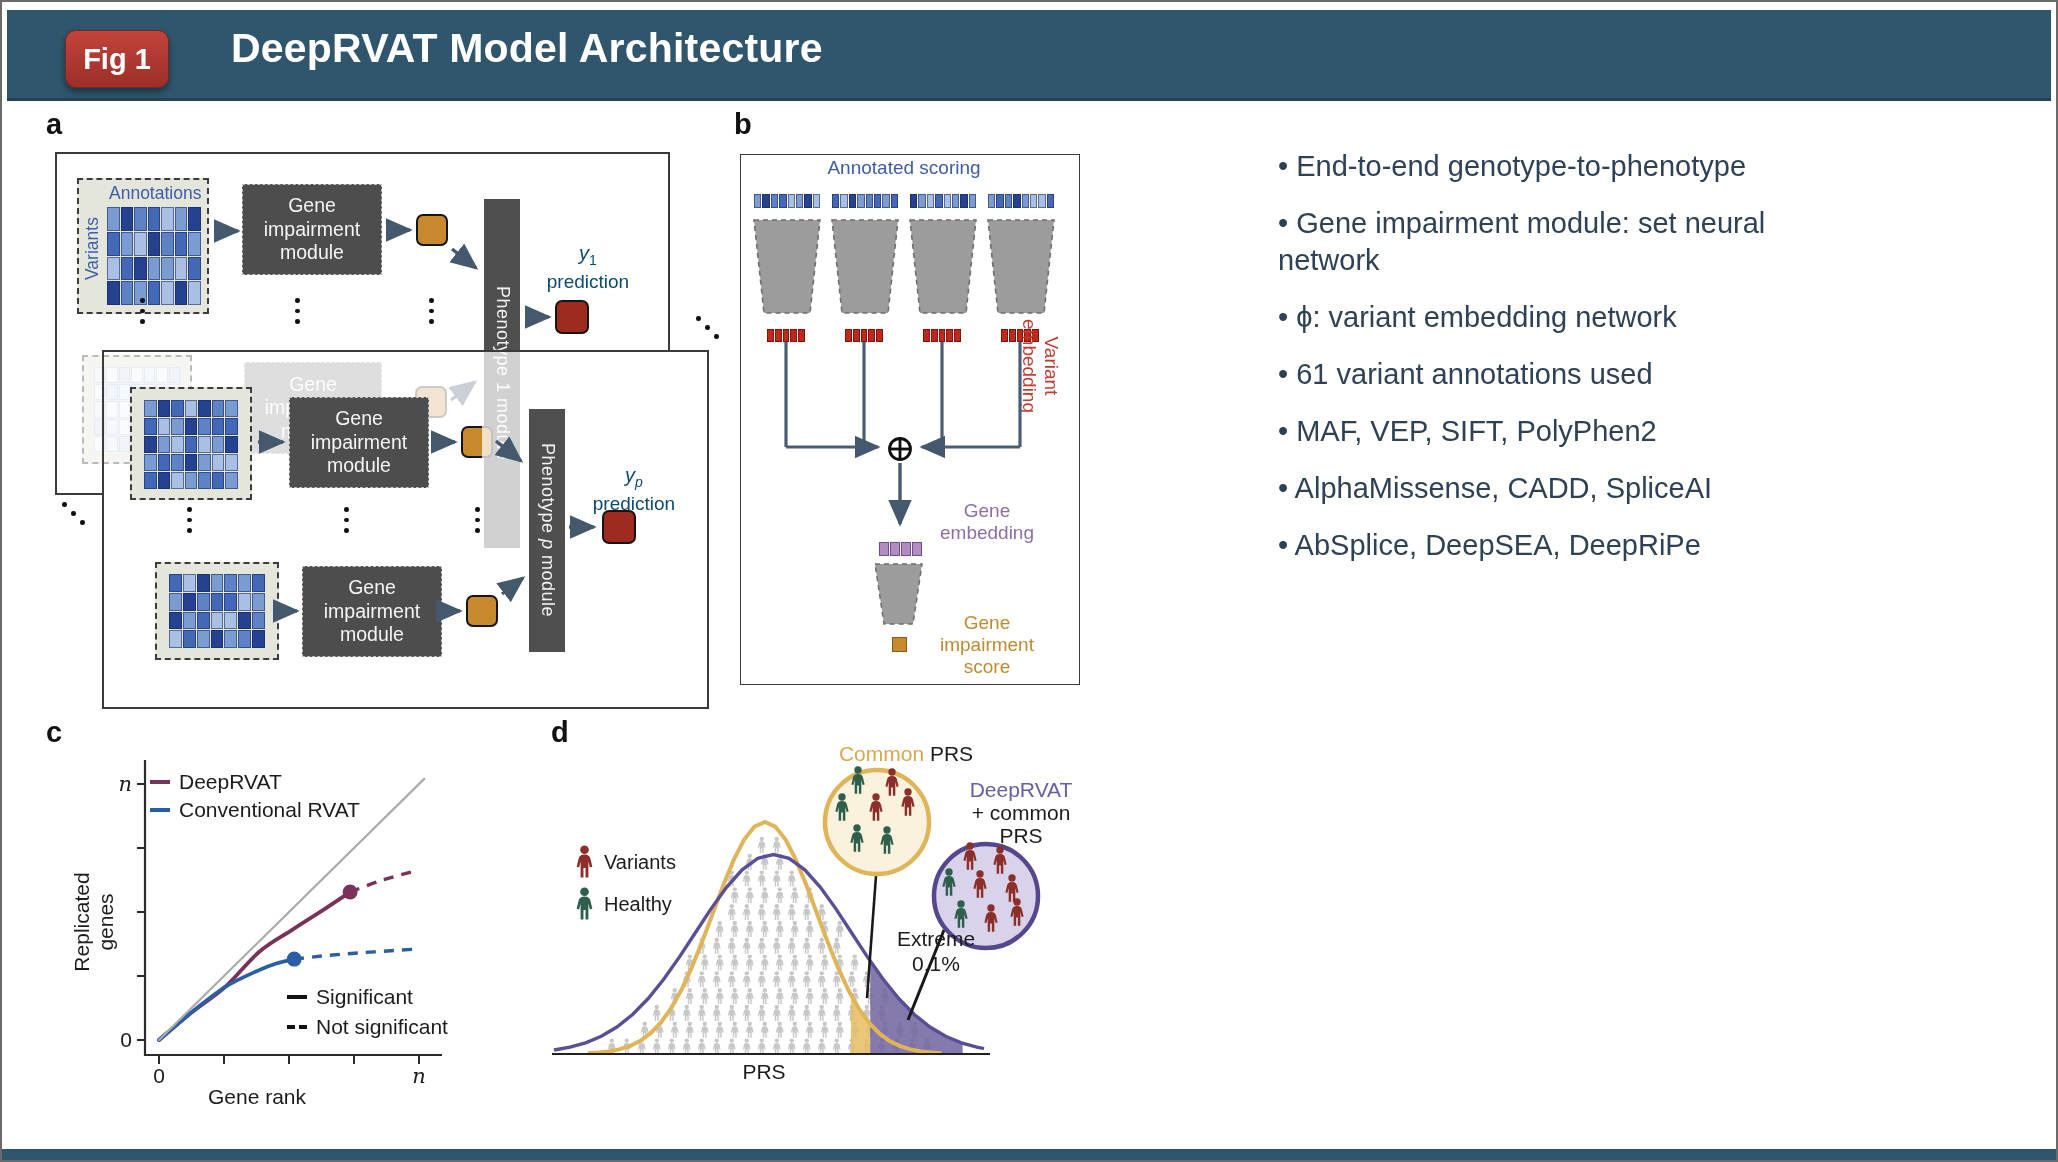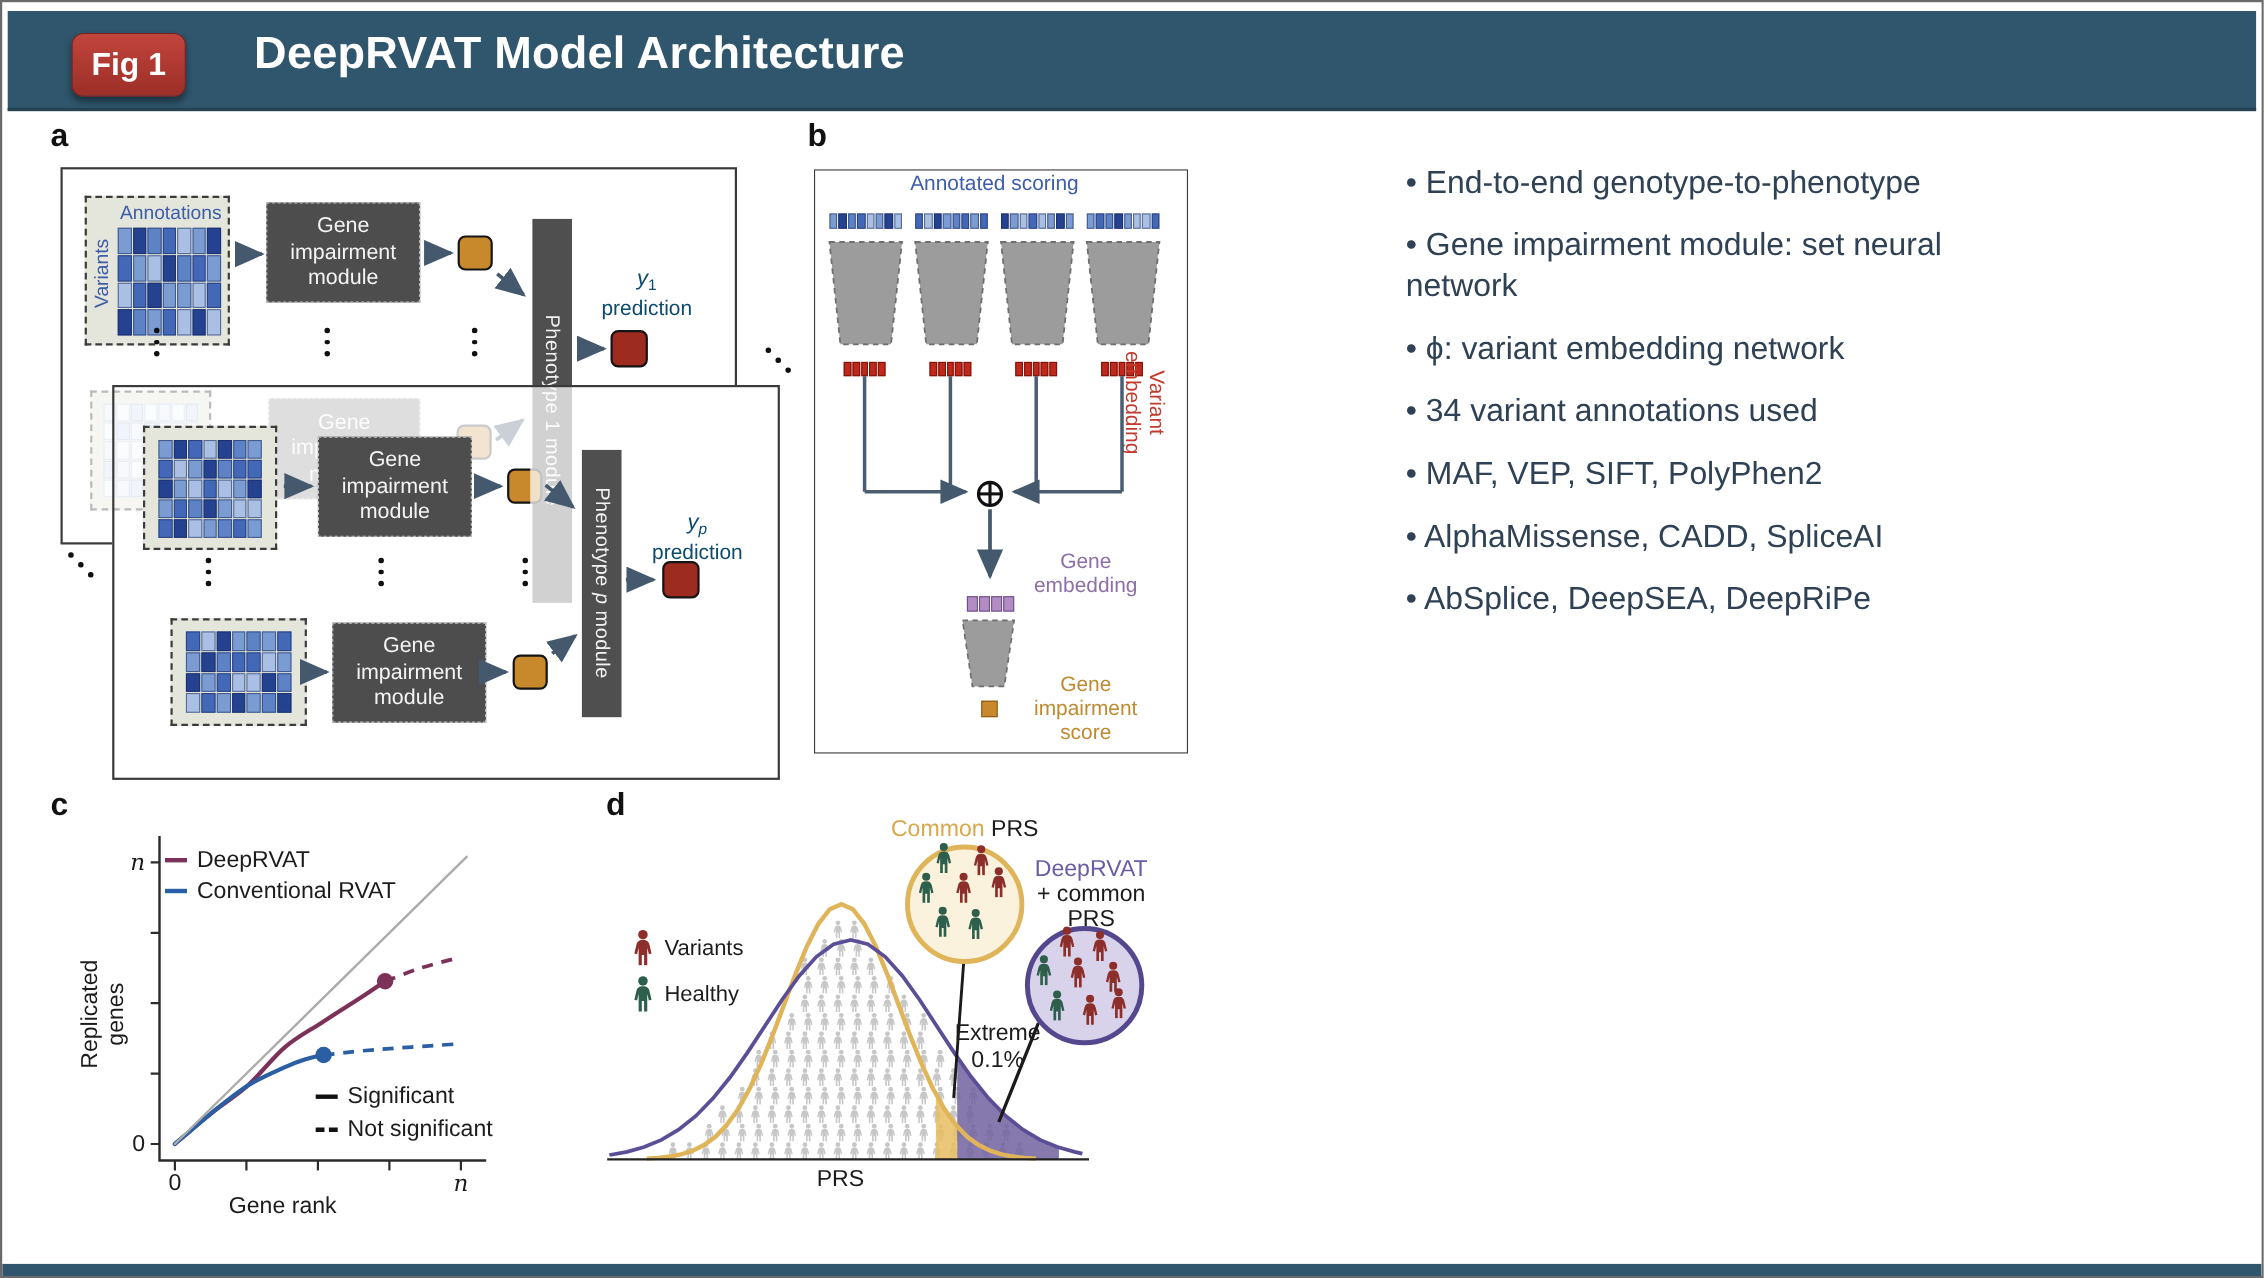--- a/index.html
+++ b/index.html
@@ -51,21 +51,21 @@
   
   .bullets{position:absolute;left:1276px;top:146px;width:560px;color:#2F4154;font-size:29px;line-height:37px;}
   .bullet{margin-bottom:20px;}
   
   .ctext{position:absolute;color:#1c1c1c;font-size:21px;z-index:6;}
   .legrow{position:absolute;display:flex;align-items:center;gap:9px;z-index:6;}
   .legswatch{width:20px;height:4px;display:inline-block;}
   .legdash{width:20px;height:0;border-top:4.5px dashed #111;display:inline-block;}
   .itl{font-style:italic;font-family:"DejaVu Serif",serif;}
   svg.overlay{position:absolute;left:0;top:0;z-index:5;pointer-events:none;}
-  .z6{z-index:6;}
+  .z6{z-index:6;margin-left:29px;}
 </style>
 </head>
 <body>
 
 <div class="stage">
 
   <div class="header">
     <div class="badge">Fig 1</div>
     <div class="title">DeepRVAT Model Architecture</div>
   </div>
@@ -348,21 +348,21 @@
 
   <div class="phiglyph" style="left:886px;top:578px;width:24px;">ρ</div>
 
   <div class="abs" style="left:890px;top:635px;width:15px;height:15px;background:#C8882C;border:1.5px solid #8A5D1D;box-sizing:border-box;z-index:2;"></div>
   <div class="sidecap" style="left:930px;top:610px;width:110px;color:#C08A30;">Gene<br>impairment<br>score</div>
 
   <div class="bullets" id="bullets">
       <div class="bullet">• End-to-end genotype-to-phenotype</div>
       <div class="bullet">• Gene impairment module: set neural<br>network</div>
       <div class="bullet">• ϕ: variant embedding network</div>
-      <div class="bullet">• 34 variant annotations used</div>
+      <div class="bullet">• 61 variant annotations used</div>
       <div class="bullet">• MAF, VEP, SIFT, PolyPhen2</div>
       <div class="bullet">• AlphaMissense, CADD, SpliceAI</div>
       <div class="bullet">• AbSplice, DeepSEA, DeepRiPe</div>
     </div>
 
   <div class="plabel" style="left:44px;top:714px;">c</div>
   <div class="ctext" style="left:22px;top:896px;width:140px;text-align:center;transform:rotate(-90deg);">Replicated genes</div>
   <div class="ctext" style="left:195px;top:1083px;width:120px;text-align:center;">Gene rank</div>
   <div class="ctext itl" style="left:104px;top:770px;width:26px;text-align:right;">n</div>
   <div class="ctext" style="left:104px;top:1026px;width:26px;text-align:right;">0</div>

